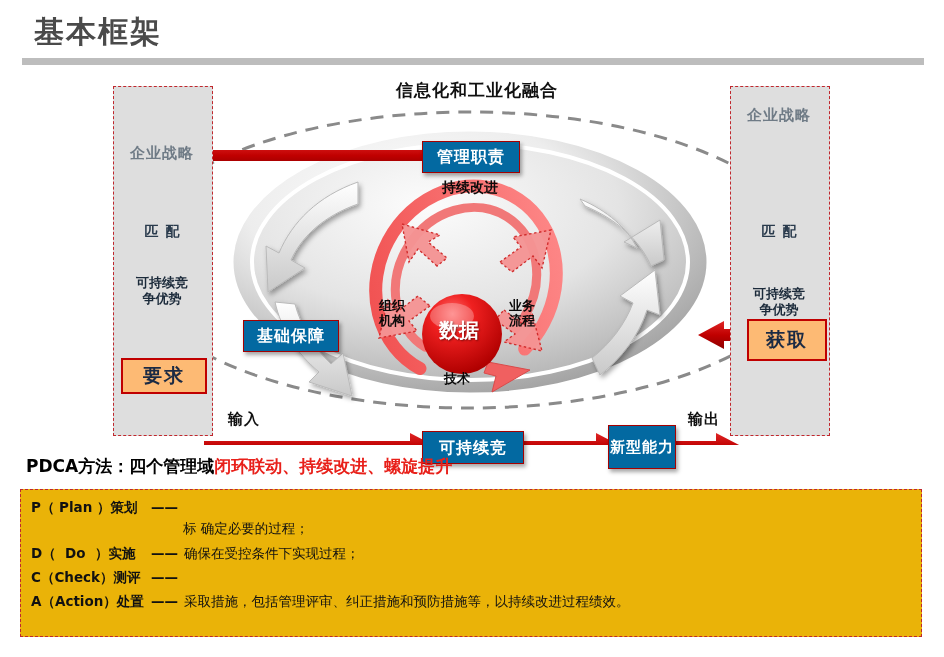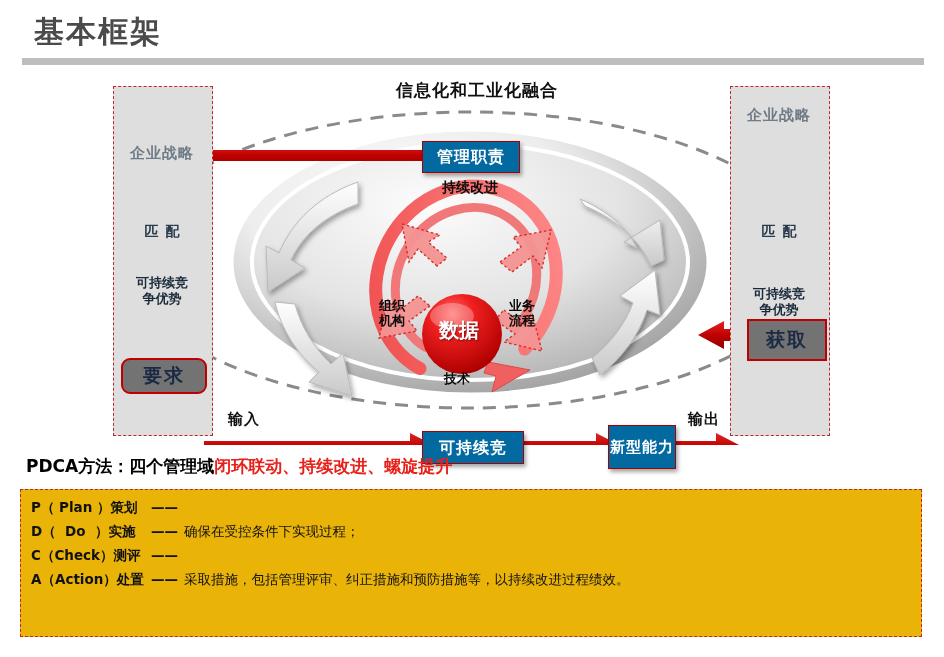--- a/index.html
+++ b/index.html
@@ -45,25 +45,25 @@
     position:absolute;width:110px;text-align:center;
     font-size:14px;font-weight:bold;color:#2a3b4d;letter-spacing:7px;
     text-indent:7px;
   }
   .advantage-label{
     position:absolute;width:110px;text-align:center;
     font-size:13px;font-weight:bold;color:#1b2a3a;line-height:15px;
   }
 
   .outline-box{
-    position:absolute;background:#737373;border:2px solid #c00000;
+    position:absolute;background:#fdba74;border:2px solid #c00000;
     display:flex;align-items:center;justify-content:center;
     font-size:19px;font-weight:bold;color:#1b2a44;letter-spacing:2px;
   }
-  #box-requirement{left:121px;top:288px;width:82px;height:32px;border-radius:9px;}
+  #box-requirement{left:121px;top:288px;width:82px;height:32px;}
   #box-acquire{left:747px;top:249px;width:76px;height:38px;}
 
   
   .red-box{
     position:absolute;background:#0369a1;
     display:flex;align-items:center;justify-content:center;
     color:#ffffff;font-weight:bold;letter-spacing:1px;
     box-shadow:2px 3px 4px rgba(0,0,0,.35);
     border:1px solid #a50000;text-align:center;line-height:16px;
   }
@@ -232,20 +232,21 @@
     <div class="advantage-label" style="left:107px;top:221px;">争优势</div>
     <div class="outline-box" id="box-requirement">要求</div>
 
     <div class="strategy-label" style="left:724px;top:36px;">企业战略</div>
     <div class="match-label" style="left:724px;top:153px;">匹配</div>
     <div class="advantage-label" style="left:724px;top:216px;">可持续竞</div>
     <div class="advantage-label" style="left:724px;top:232px;">争优势</div>
     <div class="outline-box" id="box-acquire">获取</div>
 
     <div class="red-box" id="box-mgmt">管理职责</div>
+    <div class="red-box" id="box-base">基础保障</div>
     <div class="red-box" id="box-impl">可持续竞</div>
     <div class="red-box" id="box-cap">
       <span>新型</span>
         <br>
       <span>能力</span>
     </div>
 
     <div class="wheel-label" id="lbl-improve">持续改进</div>
     <div class="wheel-label" id="lbl-org">
       <span>组织</span><br>
@@ -266,20 +267,21 @@
     <span>PDCA方法：四个管理域</span><span class="hl">闭环联动、持续改进、螺旋提升</span>
   </div>
 
   <div class="pdca-box">
     <div class="pdca-list">
 
       <div class="pdca-row">
         <span class="pdca-key">P（ Plan ）策划</span>
         <span class="pdca-dash">——</span>
       </div>
+      <div class="pdca-cont">标 确定必要的过程；</div>
 
       <div class="pdca-row">
         <span class="pdca-key">D（  Do  ）实施</span>
         <span class="pdca-dash">——</span>
         <span class="pdca-desc">确保在受控条件下实现过程；</span>
       </div>
 
       <div class="pdca-row">
         <span class="pdca-key">C（Check）测评</span>
         <span class="pdca-dash">——</span>

